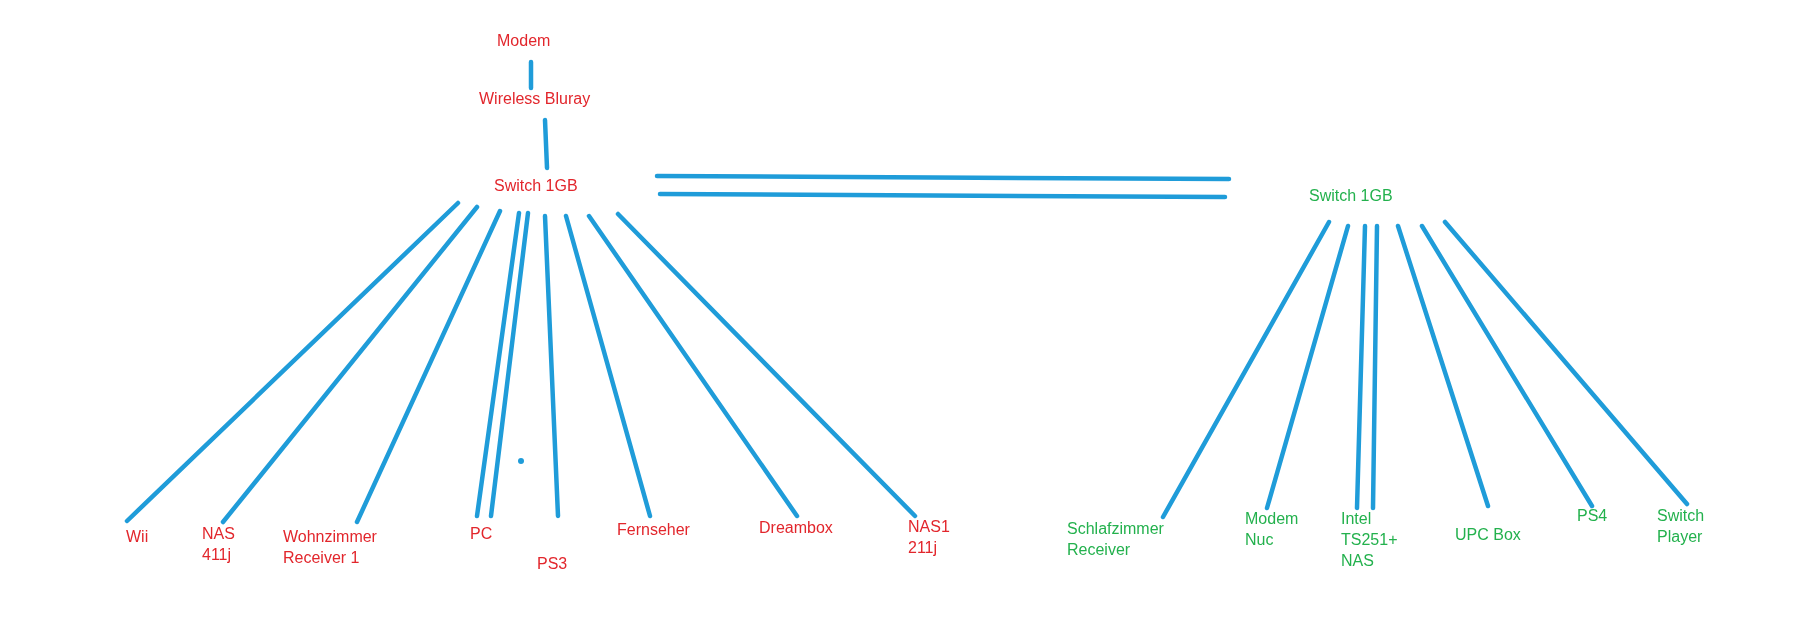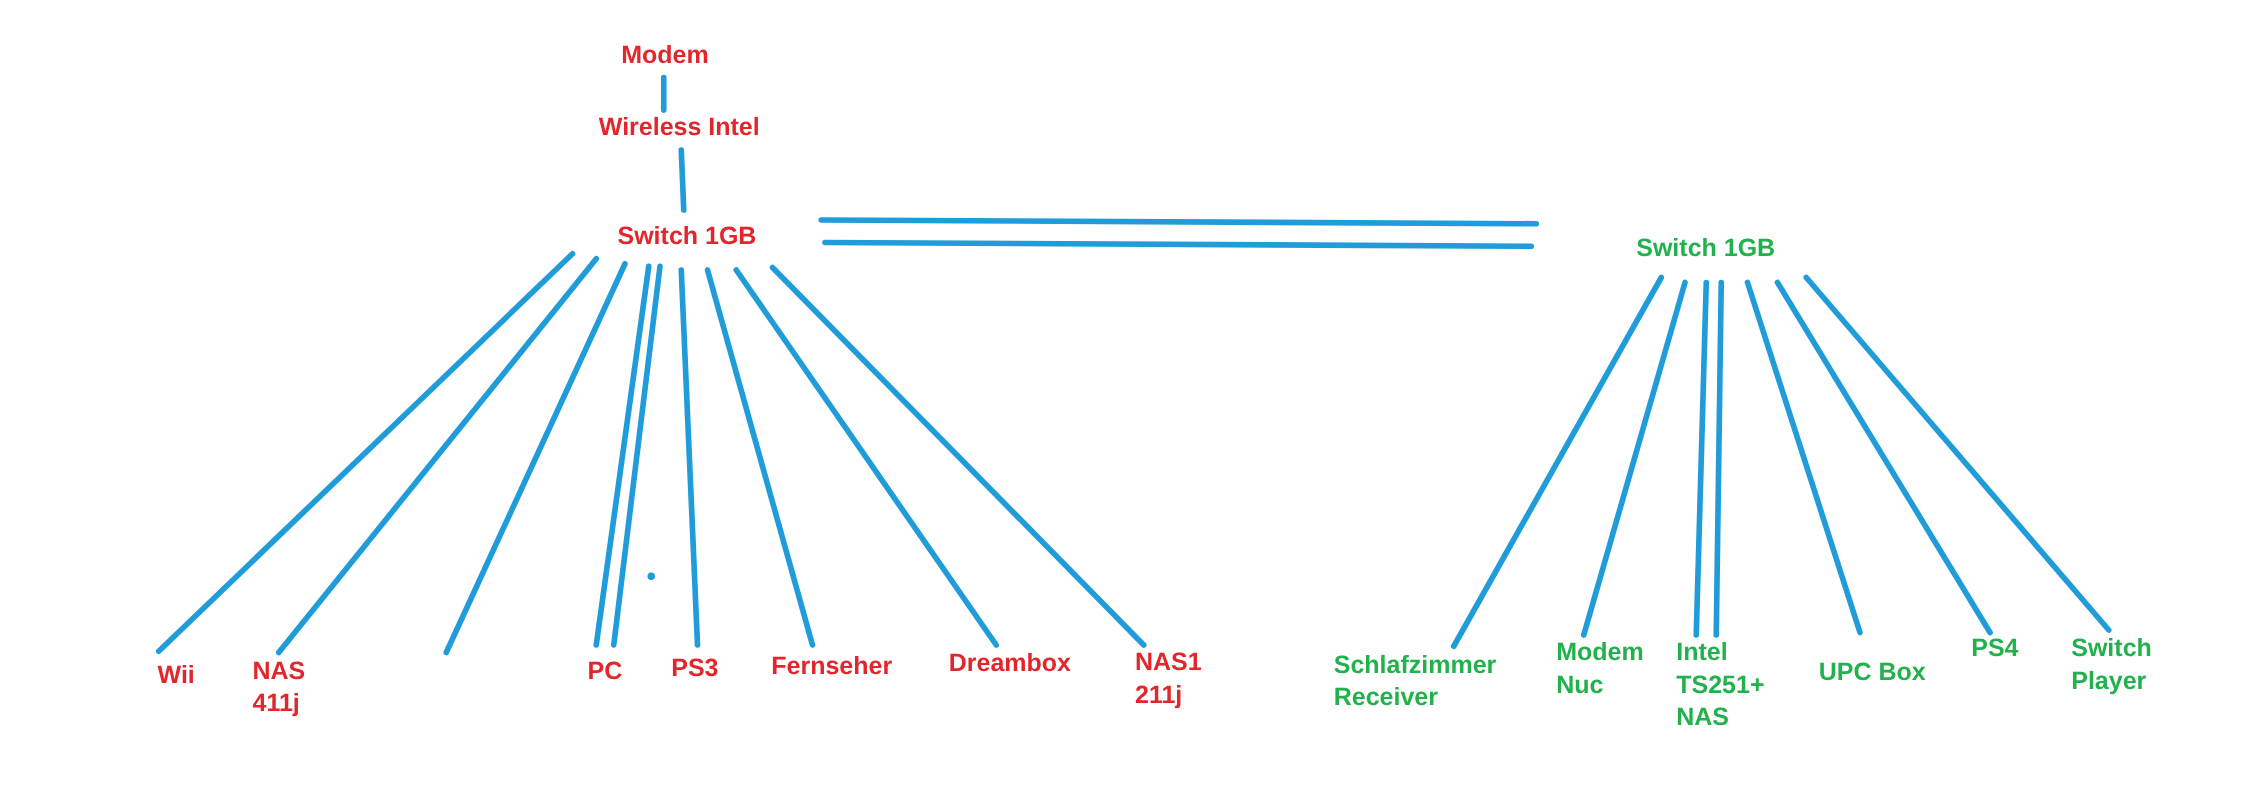--- a/index.html
+++ b/index.html
@@ -15,22 +15,22 @@
     width:1799px;
     height:642px;
     background:var(--background);
     overflow:hidden;
   }
   svg.wires{position:absolute;left:0;top:0;width:1799px;height:642px;}
   .edge{stroke:var(--line);stroke-width:4.5;stroke-linecap:round;fill:none;}
   .dot{fill:var(--line);stroke:none;}
   .label{
     position:absolute;
-    font-weight:bold;
-    font-size:20px;
+    font-weight:normal;
+    font-size:16px;
     line-height:1.3;
     white-space:pre-line;
   }
   .red{color:var(--left-label);}
   .green{color:var(--right-label);}
 </style>
 </head>
 <body>
 
 <div class="canvas">
@@ -58,29 +58,31 @@
     <line class="edge" x1="1365" y1="226" x2="1357" y2="508"></line>
     <line class="edge" x1="1377" y1="226" x2="1373" y2="508"></line>
     <line class="edge" x1="1398" y1="226" x2="1488" y2="506"></line>
     <line class="edge" x1="1422" y1="226" x2="1592" y2="506"></line>
     <line class="edge" x1="1445" y1="222" x2="1687" y2="504"></line>
 
     <circle class="dot" cx="521" cy="461" r="3"></circle>
   </svg>
 
   <div class="label red" style="left:497px;top:31px;">Modem</div>
-  <div class="label red" style="left:479px;top:89px;">Wireless Intel</div>
+  <div class="label red" style="left:479px;top:89px;">Wireless Bluray</div>
   <div class="label red" style="left:494px;top:176px;">Switch 1GB</div>
   <div class="label green" style="left:1309px;top:186px;">Switch 1GB</div>
 
   <div class="label red" style="left:110px;top:527px;margin-left:16px;">Wii</div>
   <div class="label red" style="left:202px;top:524px;">NAS
 411j</div>
+  <div class="label red" style="left:283px;top:527px;">Wohnzimmer
+Receiver 1</div>
   <div class="label red" style="left:470px;top:524px;">PC</div>
-  <div class="label red" style="left:537px;top:522px;">PS3</div>
+  <div class="label red" style="left:537px;top:554px;">PS3</div>
   <div class="label red" style="left:617px;top:520px;">Fernseher</div>
   <div class="label red" style="left:759px;top:518px;">Dreambox</div>
   <div class="label red" style="left:908px;top:517px;">NAS1
 211j</div>
 
   <div class="label green" style="left:1067px;top:519px;">Schlafzimmer
 Receiver</div>
   <div class="label green" style="left:1245px;top:509px;">Modem
 Nuc</div>
   <div class="label green" style="left:1341px;top:509px;">Intel

